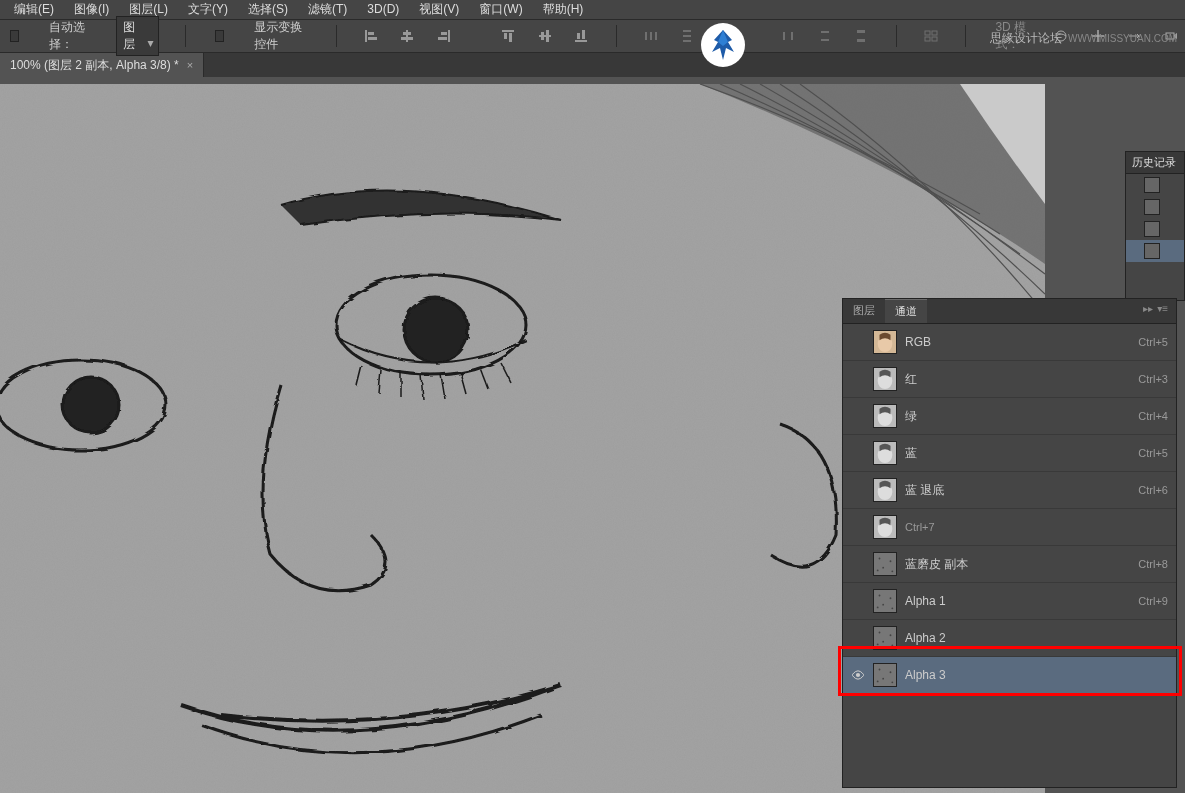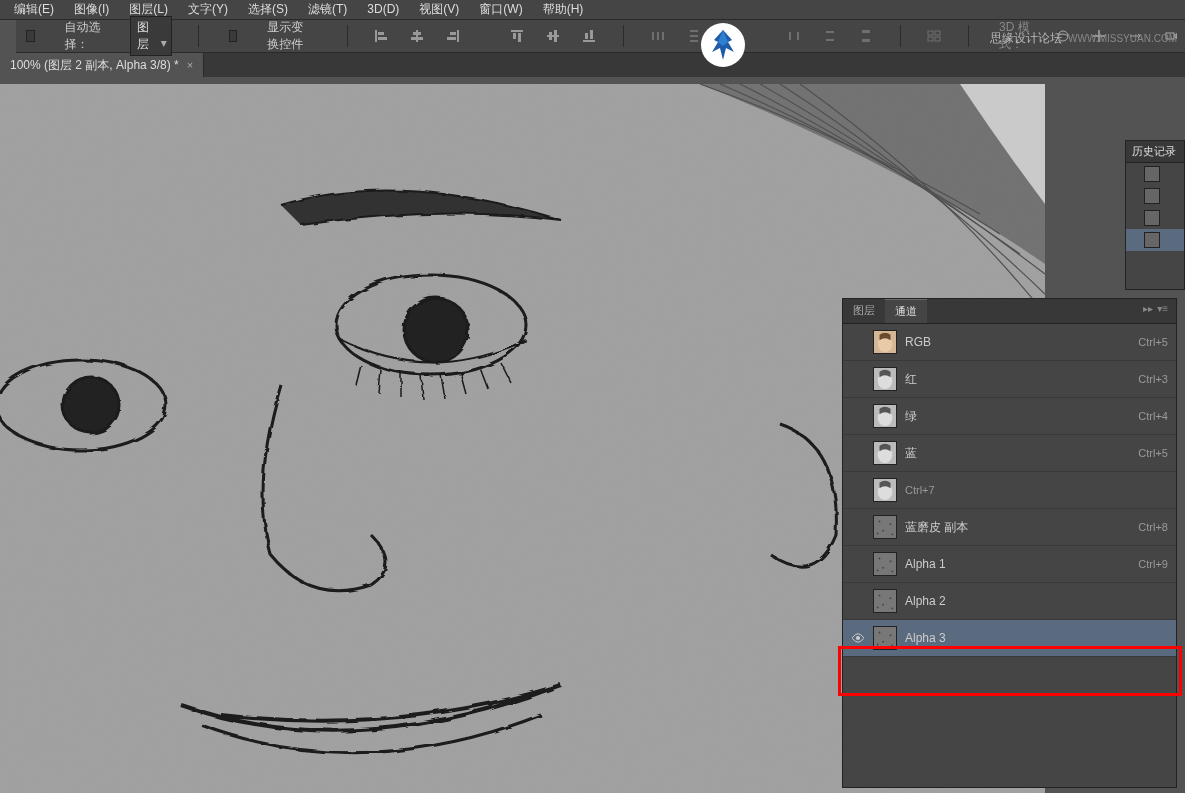--- a/index.html
+++ b/index.html
@@ -3,21 +3,21 @@
 <meta charset="utf-8">
 <style>
 * { margin: 0; padding: 0; box-sizing: border-box; font-family: "Microsoft YaHei", Arial, sans-serif; }
 body { background: #535353; width: 1185px; height: 793px; overflow: hidden; position: relative; }
 
 
 .menubar { background: #454545; height: 20px; display: flex; align-items: center; padding: 0 4px; border-bottom: 1px solid #2a2a2a; }
 .menubar-item { color: #ddd; font-size: 12px; padding: 0 10px; cursor: pointer; line-height: 27px; }
 
 
-.optionsbar { background: #454545; height: 33px; display: flex; align-items: center; padding: 0 6px; border-bottom: 1px solid #2a2a2a; gap: 20px; margin-left: 16px; }
+.optionsbar { background: #454545; height: 33px; display: flex; align-items: center; padding: 0 6px; border-bottom: 1px solid #2a2a2a; gap: 20px; }
 .options-label { color: #ccc; font-size: 12px; margin: 0 6px; }
 .options-dropdown { background: #3a3a3a; border: 1px solid #222; color: #ddd; font-size: 12px; padding: 2px 18px 2px 6px; position: relative; }
 .options-dropdown::after { content: "▾"; position: absolute; right: 4px; color: #aaa; }
 .options-checkbox { width: 12px; height: 12px; border: 1px solid #222; background: #3a3a3a; margin: 0 4px; }
 .sep { width: 1px; height: 22px; background: #2a2a2a; margin: 0 6px; }
 .tool-icon { width: 24px; height: 22px; display: flex; align-items: center; justify-content: center; color: #999; }
 .tool-icon svg { width: 16px; height: 16px; }
 .mode3d { color: #888; font-size: 12px; margin-left: 4px; }
 .logo { width: 46px; height: 46px; position: absolute; left: 700px; top: 22px; z-index: 10; }
 .watermark { position: absolute; right: 8px; top: 6px; color: #bbb; font-size: 12px; display: flex; align-items: center; gap: 6px; margin-top: 24px; }
@@ -26,21 +26,21 @@
 
 .tabbar { background: #383838; height: 24px; display: flex; align-items: center; }
 .tab { background: #535353; color: #ddd; font-size: 12px; padding: 4px 10px; height: 24px; display: flex; align-items: center; border-right: 1px solid #2a2a2a; }
 .tab-close { margin-left: 8px; color: #aaa; font-size: 11px; }
 
 
 .canvas-area { position: absolute; left: 0; top: 84px; width: 1045px; height: 710px; background: #2b2b2b; }
 .canvas-image { width: 100%; height: 100%; }
 
 
-.history-panel { position: absolute; right: 0; top: 140px; width: 60px; height: 150px; background: #454545; border: 1px solid #222; }
+.history-panel { position: absolute; right: 0; top: 151px; width: 60px; height: 150px; background: #454545; border: 1px solid #222; }
 .history-title { background: #383838; color: #ddd; font-size: 11px; padding: 3px 6px; border-bottom: 1px solid #222; }
 .history-item { height: 22px; display: flex; align-items: center; padding: 0 4px; gap: 4px; }
 .history-item.active { background: #5a6b7f; }
 .history-icon { width: 16px; height: 16px; background: #666; border: 1px solid #222; }
 .history-eye { width: 10px; height: 10px; }
 
 
 .channels-panel { position: absolute; right: 8px; top: 298px; width: 335px; height: 490px; background: #454545; border: 1px solid #222; }
 .panel-tabs { display: flex; background: #383838; border-bottom: 1px solid #222; }
 .panel-tab { color: #aaa; font-size: 11px; padding: 4px 10px; cursor: pointer; }
@@ -359,20 +359,32 @@
       </div>
       <div class="channel-row">
         <div class="channel-eye"></div>
         <div class="channel-thumb">
           <svg viewBox="0 0 24 24">
             <rect width="24" height="24" fill="#bbb"></rect>
             <ellipse cx="12" cy="14" rx="8" ry="9" fill="#ddd"></ellipse>
             <path d="M6 4 Q12 0 18 4 L18 10 Q12 6 6 10 Z" fill="#555"></path>
           </svg>
         </div>
+        <div class="channel-name">蓝 退底</div>
+        <div class="channel-shortcut">Ctrl+6</div>
+      </div>
+      <div class="channel-row">
+        <div class="channel-eye"></div>
+        <div class="channel-thumb">
+          <svg viewBox="0 0 24 24">
+            <rect width="24" height="24" fill="#bbb"></rect>
+            <ellipse cx="12" cy="14" rx="8" ry="9" fill="#ddd"></ellipse>
+            <path d="M6 4 Q12 0 18 4 L18 10 Q12 6 6 10 Z" fill="#555"></path>
+          </svg>
+        </div>
         <div class="channel-shortcut">Ctrl+7</div>
       </div>
       <div class="channel-row">
         <div class="channel-eye"></div>
         <div class="channel-thumb">
           <svg viewBox="0 0 24 24">
             <rect width="24" height="24" fill="#888"></rect>
             <rect width="24" height="24" fill="#666" opacity="0.5"></rect>
             <circle cx="6" cy="6" r="1" fill="#444"></circle>
             <circle cx="18" cy="9" r="1" fill="#444"></circle>

